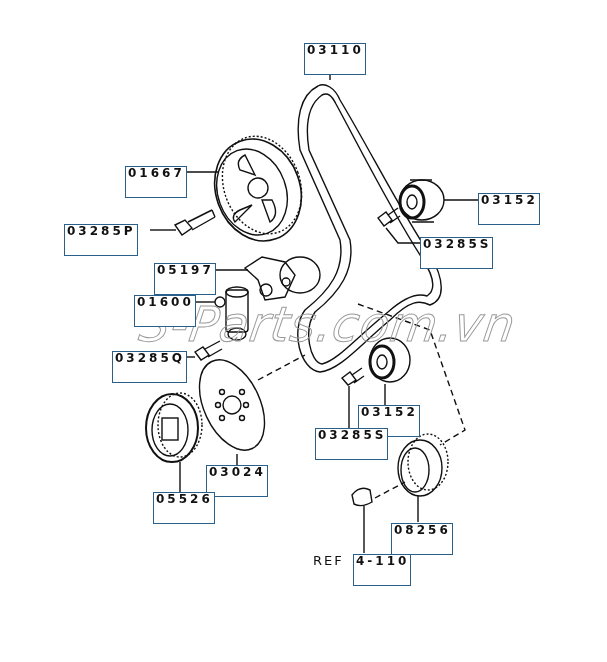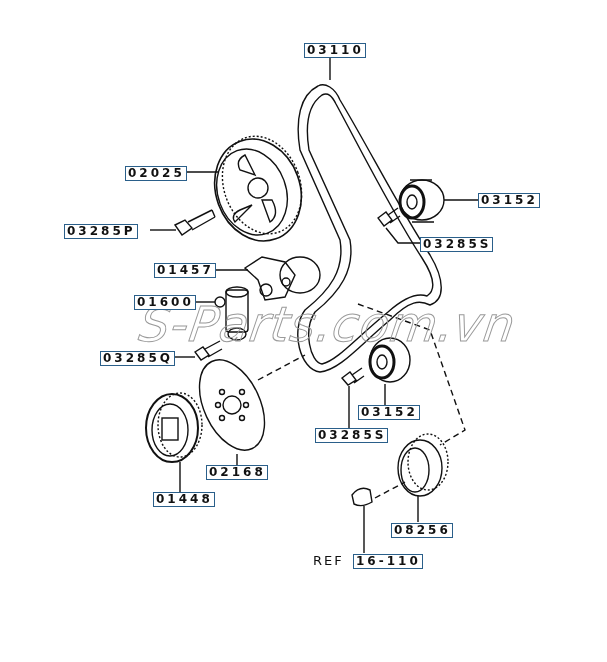--- a/index.html
+++ b/index.html
@@ -2,21 +2,21 @@
 <html><head>
 <meta charset="utf-8">
 <style>
   html, body { margin:0; padding:0; background:#ffffff; }
   body { width:607px; height:662px; position:relative; overflow:hidden; font-family:"DejaVu Sans", sans-serif; }
   #stage { position:absolute; left:0; top:0; width:607px; height:662px; }
   .lbl {
     position:absolute; height:13px; line-height:13px;
     border:1px solid #2a5f8a; background:#fff;
     font-family:"DejaVu Sans", sans-serif; font-weight:bold; font-size:12px;
-    letter-spacing:3px; color:#111; padding:0 1px 0 2px; white-space:nowrap;
+    letter-spacing:3px; color:#111; padding:0 1px 17px 2px; white-space:nowrap;
   }
   .reftxt { position:absolute; font-family:"DejaVu Sans", sans-serif; font-weight:normal; font-size:13px; letter-spacing:2px; color:#111; }
   .wm {
     position:absolute; left:140px; top:296px; font-family:"DejaVu Sans", sans-serif; font-style:italic;
     font-size:48px; color:transparent; -webkit-text-stroke:1px #9a9a9a; letter-spacing:1px; transform:skewX(-8deg);
     white-space:nowrap; pointer-events:none;
   }
 </style>
 </head>
 <body>
@@ -117,28 +117,28 @@
       <path d="M237,454 L237,465"></path>
       <path d="M180,462 L180,492"></path>
       <path d="M418,496 L418,522"></path>
       <path d="M364,506 L364,553"></path>
     </g>
   </svg>
 
   <div class="wm">S-Parts.com.vn</div>
 
   <div class="lbl" style="left:304px;top:43px">03110</div>
-  <div class="lbl" style="left:125px;top:166px">02025</div>
+  <div class="lbl" style="left:125px;top:166px">01667</div>
   <div class="lbl" style="left:64px;top:224px">03285P</div>
   <div class="lbl" style="left:478px;top:193px">03152</div>
   <div class="lbl" style="left:420px;top:237px">03285S</div>
-  <div class="lbl" style="left:154px;top:263px">01457</div>
+  <div class="lbl" style="left:154px;top:263px">05197</div>
   <div class="lbl" style="left:134px;top:295px">01600</div>
-  <div class="lbl" style="left:100px;top:351px">03285Q</div>
+  <div class="lbl" style="left:112px;top:351px">03285Q</div>
   <div class="lbl" style="left:358px;top:405px">03152</div>
   <div class="lbl" style="left:315px;top:428px">03285S</div>
-  <div class="lbl" style="left:206px;top:465px">02168</div>
-  <div class="lbl" style="left:153px;top:492px">01448</div>
+  <div class="lbl" style="left:206px;top:465px">03024</div>
+  <div class="lbl" style="left:153px;top:492px">05526</div>
   <div class="lbl" style="left:391px;top:523px">08256</div>
 
   <div class="reftxt" style="left:313px;top:553px">REF</div>
-  <div class="lbl" style="left:353px;top:554px">16-110</div>
+  <div class="lbl" style="left:353px;top:554px">4-110</div>
 </div>
 
 </body></html>

